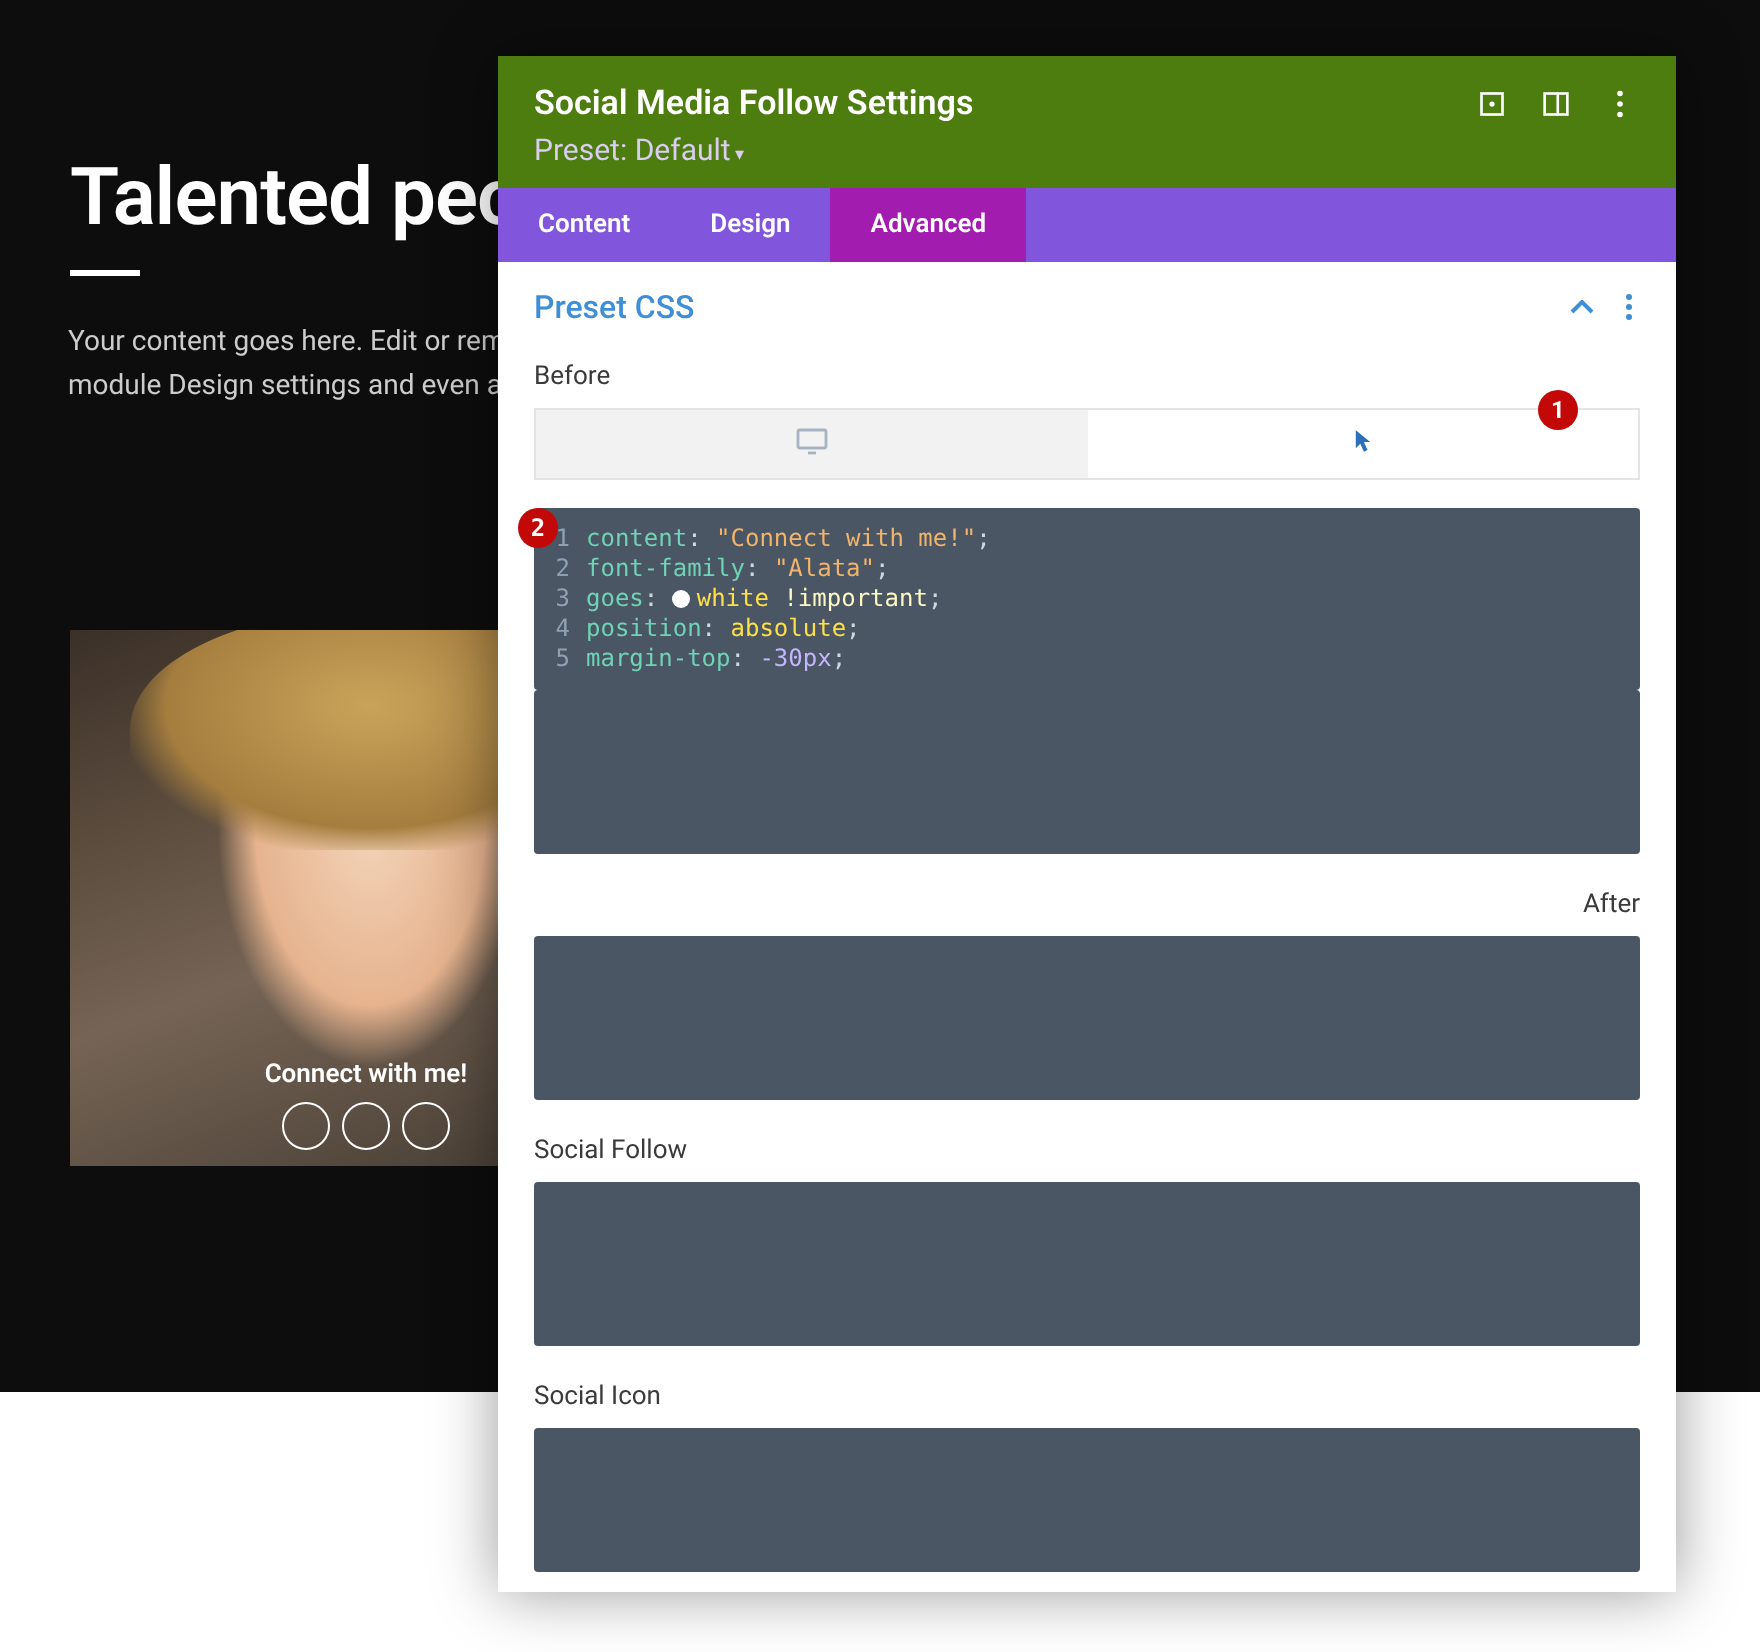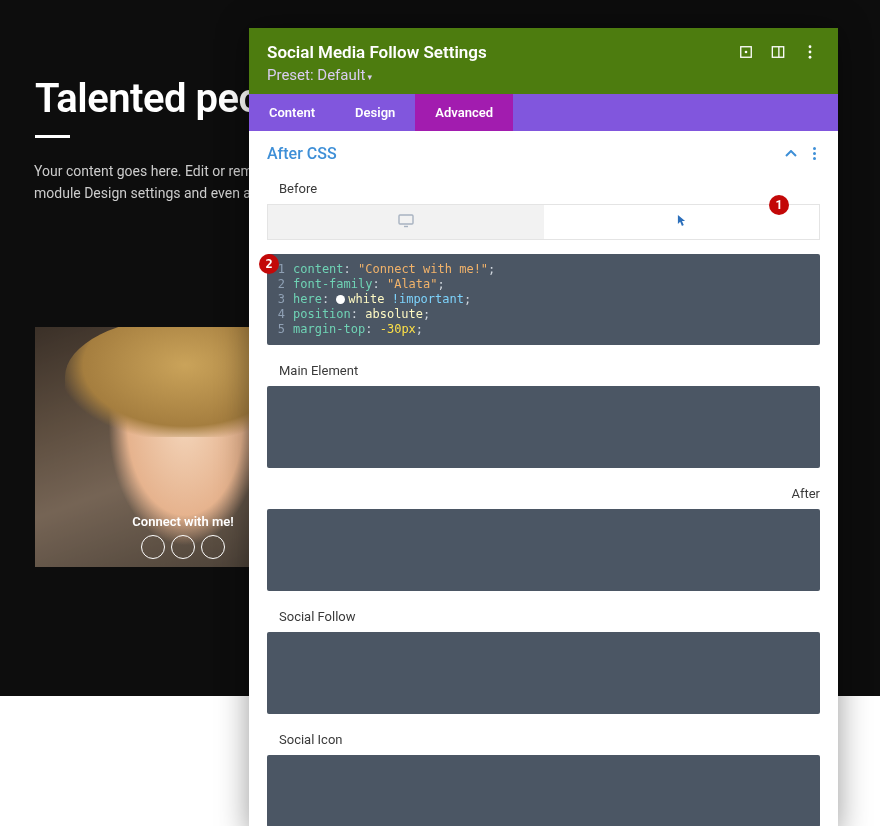--- a/index.html
+++ b/index.html
@@ -33,22 +33,22 @@
   .bg-para {
     position: absolute;
     top: 160px; left: 34px;
     color: #ccc;
     font-size: 14px;
     line-height: 22px;
     width: 400px;
   }
   .photo-card {
     position: absolute;
-    top: 327px; left: 35px;
-    width: 296px; height: 240px;
+    top: 315px; left: 35px;
+    width: 296px; height: 268px;
     background: linear-gradient(160deg,#6b5849 0%, #a88c72 30%, #d6b79b 55%, #7a6a5a 100%);
     overflow: hidden;
   }
   .photo-card::before {
     content:"";
     position:absolute; inset:0;
     background: rgba(0,0,0,0.45);
   }
   .face {
     position:absolute;
@@ -153,21 +153,21 @@
   .vdots-small {
     width:12px; display:flex; flex-direction:column; gap:2px; align-items:center; cursor:pointer;
   }
   .vdots-small span { width:3px; height:3px; border-radius:50%; background:#3e8fd7;}
   .section-body {
     padding: 0 18px 10px 18px;
   }
   .field-label {
     font-size: 13px;
     color: #3a3a3a;
-    margin: 8px 0 8px 12px;
+    margin: 8px 0 8px 0;
   }
   .resp-tabs {
     display:flex;
     border:1px solid #e4e4e4;
     height: 36px;
     margin-bottom: 14px;
     position:relative;
   }
   .resp-tab {
     flex:1;
@@ -200,23 +200,23 @@
     padding-right: 8px;
     user-select:none;
     flex-shrink:0;
   }
   .tok-prop { color: #6fd3b5; }
   .tok-str  { color: #f2b36a; }
   .tok-circ {
     display:inline-block; width:9px; height:9px; background:#fff; border-radius:50%;
     vertical-align:middle; margin-right:3px;
   }
-  .tok-val  { color:#fef9c3;text-align:right;}
-  .tok-imp  { color:#7dd3fc; }
-  .tok-num  { color:#fde047; }
+  .tok-val  { color:#fde047;text-align:right;}
+  .tok-imp  { color:#fef9c3; }
+  .tok-num  { color:#c4b5fd; }
   .tok-punct{ color:#d0d7de; }
   .empty-box {
     background: #4b5664;
     border-radius: 2px;
     height: 82px;
     width:100%;
   }
   .empty-box.tall { height: 72px;}
 
   
@@ -286,21 +286,21 @@
 
   <div class="tabs">
     <div class="tab">Content</div>
     <div class="tab">Design</div>
     <div class="tab active">Advanced</div>
   </div>
 
   <div class="panel">
 
     <div class="section-head">
-      <div class="section-title">After CSS</div>
+      <div class="section-title">Preset CSS</div>
       <div class="chevron-up">
         <svg viewBox="0 0 12 8" width="12" height="8">
             <path d="M1 6 L6 1 L11 6" fill="none" stroke="#3e8fd7" stroke-width="2"></path>
           </svg>
       </div>
       <div class="vdots-small">
           <span></span>
           <span></span>
           <span></span>
         </div>
@@ -335,34 +335,33 @@
             <div class="code-line">
               <span class="gutter">1</span>
               <span><span class="tok-prop">content</span><span class="tok-punct">: </span><span class="tok-str">"Connect with me!"</span><span class="tok-punct">;</span></span>
             </div>
             <div class="code-line">
               <span class="gutter">2</span>
               <span><span class="tok-prop">font-family</span><span class="tok-punct">: </span><span class="tok-str">"Alata"</span><span class="tok-punct">;</span></span>
             </div>
             <div class="code-line">
               <span class="gutter">3</span>
-              <span><span class="tok-prop">here</span><span class="tok-punct">: </span><span class="tok-circ"></span><span class="tok-val">white</span><span class="tok-imp"> !important</span><span class="tok-punct">;</span></span>
+              <span><span class="tok-prop">goes</span><span class="tok-punct">: </span><span class="tok-circ"></span><span class="tok-val">white</span><span class="tok-imp"> !important</span><span class="tok-punct">;</span></span>
             </div>
             <div class="code-line">
               <span class="gutter">4</span>
               <span><span class="tok-prop">position</span><span class="tok-punct">: </span><span class="tok-val">absolute</span><span class="tok-punct">;</span></span>
             </div>
             <div class="code-line">
               <span class="gutter">5</span>
               <span><span class="tok-prop">margin-top</span><span class="tok-punct">: </span><span class="tok-num">-30px</span><span class="tok-punct">;</span></span>
             </div>
           </div>
       </div>
 
-      <div class="field-label" style="margin-top:18px;">Main Element</div>
       <div class="empty-box"></div>
 
       <div class="field-label" style="margin-top:18px;text-align:right;">After</div>
       <div class="empty-box"></div>
 
       <div class="field-label" style="margin-top:18px;">Social Follow</div>
       <div class="empty-box"></div>
 
       <div class="field-label" style="margin-top:18px;">Social Icon</div>
       <div class="empty-box tall"></div>

